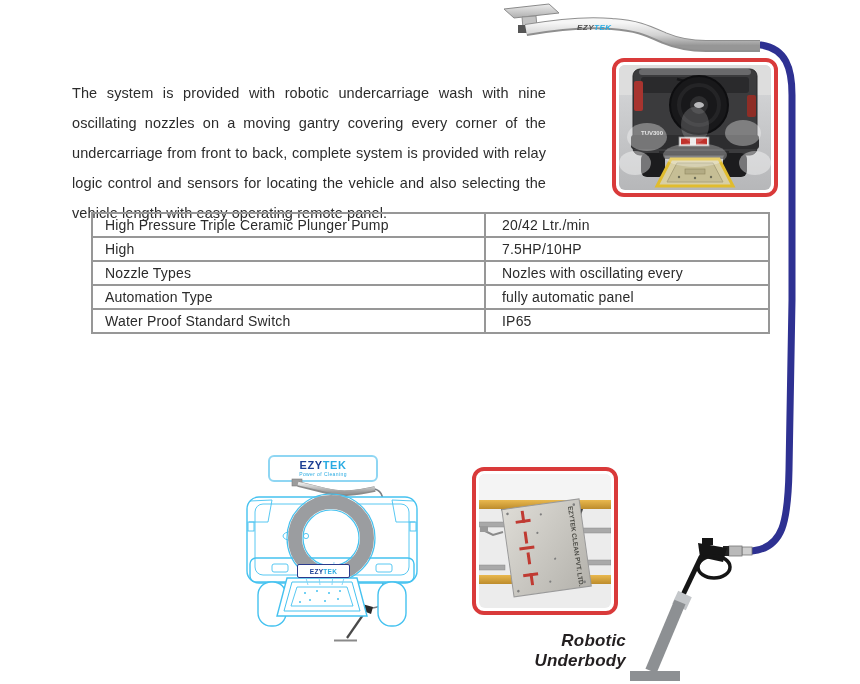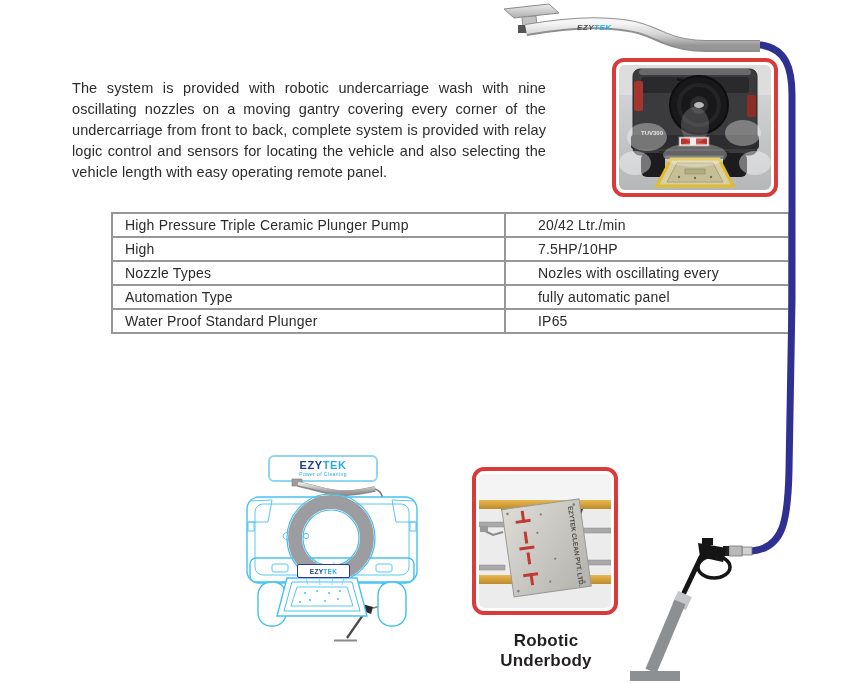--- a/index.html
+++ b/index.html
@@ -1,36 +1,36 @@
 <!DOCTYPE html>
 <html><head>
 <meta charset="utf-8">
 <style>
   html,body{margin:0;padding:0;background:#fff;}
   .page{position:relative;width:860px;height:684px;background:#ffffff;
         font-family:"Liberation Sans",sans-serif;overflow:hidden;}
   .abs{position:absolute;}
   
-  .intro{left:72px;top:78px;width:474px;font-size:14.5px;line-height:21px;
+  .intro{left:72px;top:78px;width:474px;font-size:14.5px;line-height:30px;
          color:#2c2c2c;text-align:justify;letter-spacing:.1px;}
   
-  table.spec{left:111px;top:212px;width:677px;border-collapse:collapse;table-layout:fixed;border-radius:32px;}
+  table.spec{left:91px;top:212px;width:677px;border-collapse:collapse;table-layout:fixed;border-radius:32px;}
   table.spec td{border:2px solid #979797;height:24px;box-sizing:border-box;
                 font-size:14px;color:#2b2b2b;padding:0 4px 0 12px;letter-spacing:.2px;
                 white-space:nowrap;overflow:hidden;}
-  table.spec td.val{padding-left:32px;}
+  table.spec td.val{padding-left:16px;}
   col.c1{width:393px;} col.c2{width:284px;}
   
   .photo-frame{border:4px solid #d93a3a;border-radius:12px;background:#fff;padding:3px;}
   .suv-frame{left:612px;top:58px;width:152px;height:125px;}
   .ub-frame{left:472px;top:467px;width:132px;height:134px;}
   .photo-frame svg{display:block;border-radius:6px;}
   
-  .caption{left:466px;top:631px;width:160px;text-align:center;font-size:17px;
-           font-weight:bold;color:#231f20;letter-spacing:.2px;}
+  .caption{left:466px;top:631px;width:160px;text-align:right;font-size:17px;
+           font-weight:bold;color:#231f20;letter-spacing:.2px;font-style:italic;}
   
   .sign{left:268px;top:455px;width:110px;height:27px;border:2px solid #8fd6f3;
         border-radius:6px;background:#fff;display:flex;flex-direction:column;
         align-items:center;justify-content:center;box-sizing:border-box;}
   .logo-line{font-weight:bold;font-size:11px;letter-spacing:.6px;line-height:11px;}
   .logo-navy{color:#1b3e93;} .logo-cyan{color:#29abe2;}
   .sign .tagline{font-size:5px;color:#29abe2;line-height:6px;letter-spacing:.4px;}
   
   .plate{left:297px;top:564px;width:53px;height:14px;border:1px solid #2b3a8c;
          border-radius:2px;background:#fff;display:flex;align-items:center;
@@ -61,21 +61,21 @@
         </tr>
       <tr>
         <td>Nozzle Types</td>
         <td class="val">Nozles with oscillating every</td>
         </tr>
       <tr>
         <td>Automation Type</td>
         <td class="val">fully automatic panel</td>
         </tr>
       <tr>
-        <td>Water Proof Standard Plunger</td>
+        <td>Water Proof Standard Switch</td>
         <td class="val">IP65</td>
         </tr>
     </tbody>
   </table>
 
   <div class="abs photo-frame suv-frame">
     <svg width="152" height="125" viewBox="0 0 152 125">
       <defs>
         <linearGradient id="suvBg" x1="0" y1="0" x2="0" y2="1">
           <stop offset="0" stop-color="#d9dadc"></stop>

